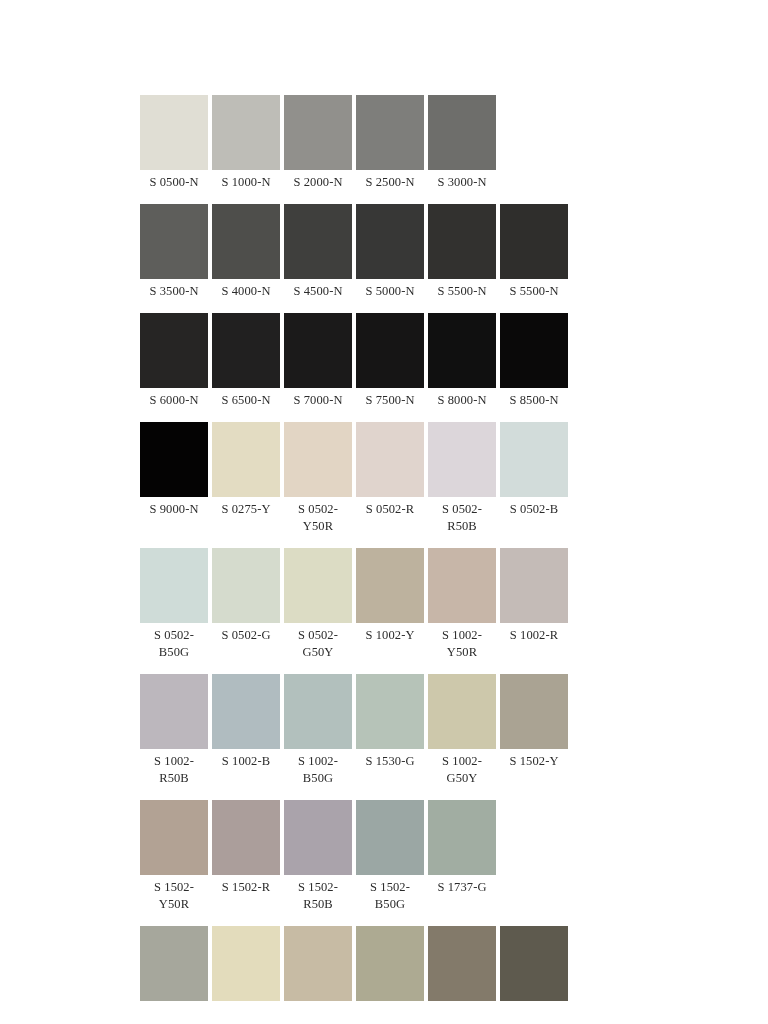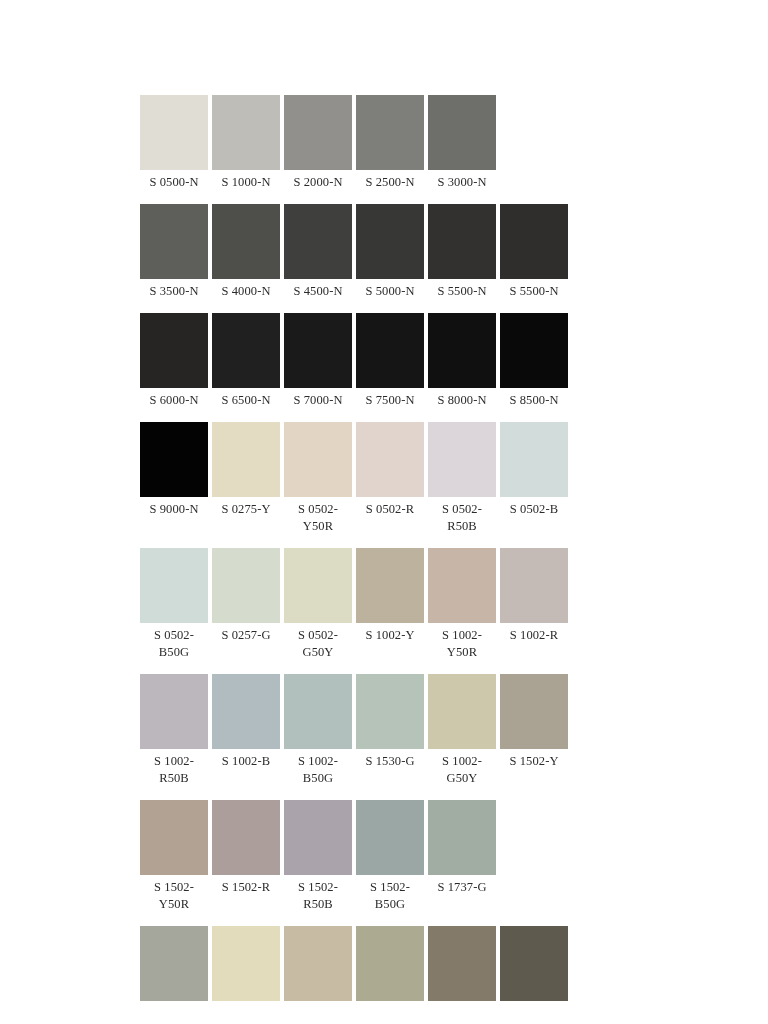--- a/index.html
+++ b/index.html
@@ -160,21 +160,21 @@
       </div>
     </div>
     <div class="swatch-row">
       <div class="swatch-cell">
         <div class="swatch-chip" style="background-color: rgb(207, 220, 216);"></div>
         <div class="swatch-label">S 0502-
 B50G</div>
       </div>
       <div class="swatch-cell">
         <div class="swatch-chip" style="background-color: rgb(213, 219, 205);"></div>
-        <div class="swatch-label">S 0257-G</div>
+        <div class="swatch-label">S 0502-G</div>
       </div>
       <div class="swatch-cell">
         <div class="swatch-chip" style="background-color: rgb(220, 220, 196);"></div>
         <div class="swatch-label">S 0502-
 G50Y</div>
       </div>
       <div class="swatch-cell">
         <div class="swatch-chip" style="background-color: rgb(189, 178, 158);"></div>
         <div class="swatch-label">S 1002-Y</div>
       </div>

